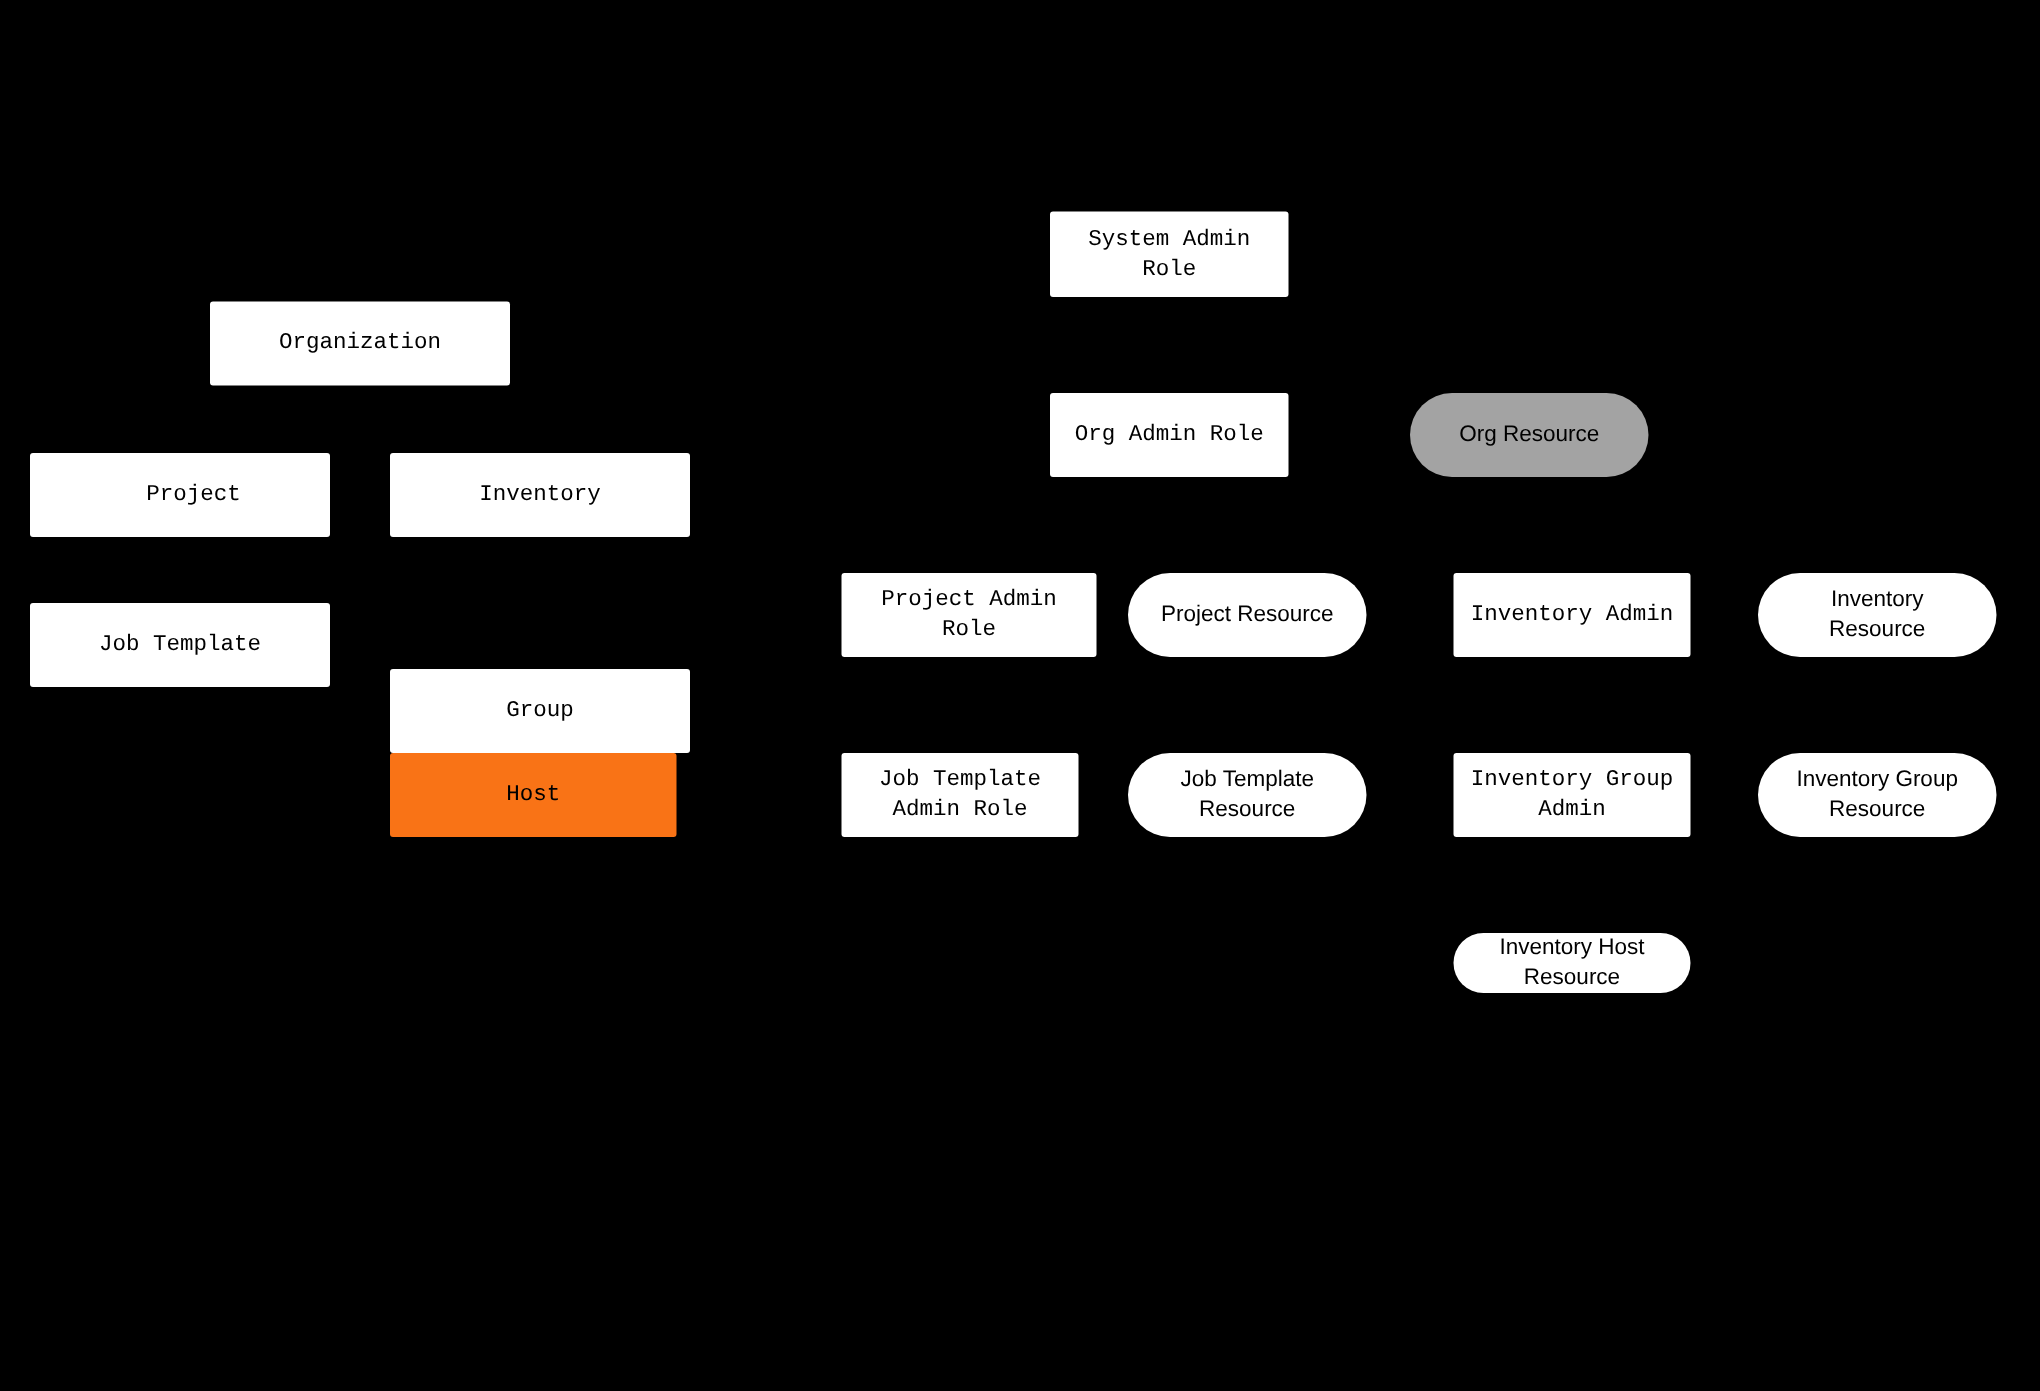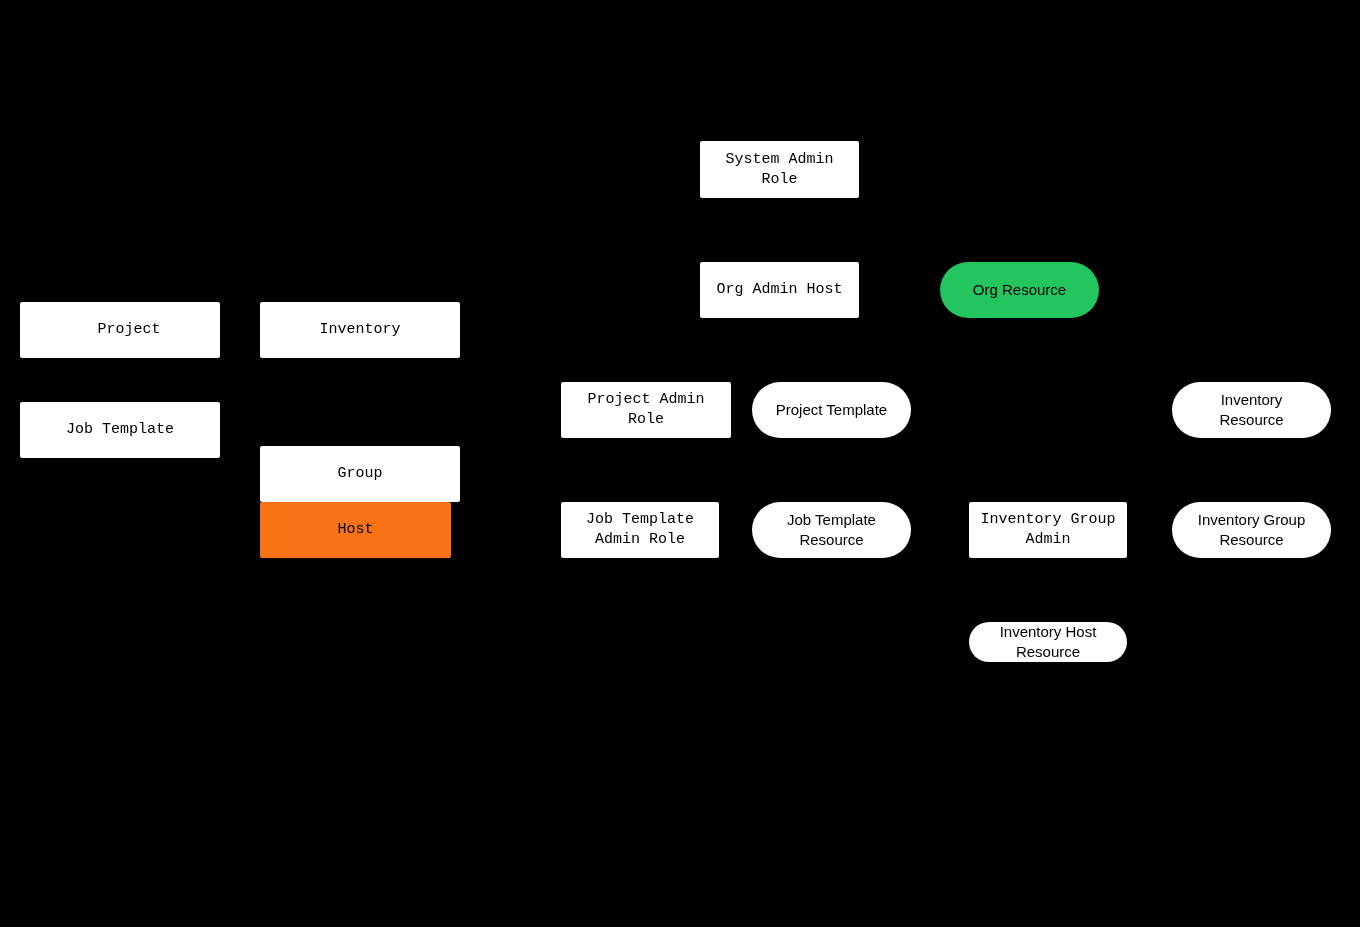--- a/index.html
+++ b/index.html
@@ -34,32 +34,34 @@
     font-family: Liberation Mono, monospace;
   }
   .node.pill {
     border-radius: 999px;
   }
 </style>
 </head>
 <body>
 
 <div id="canvas">
+    <div class="node rect" style="left: 140px; top: 201px; width: 200px; height: 56px; background: rgb(255, 255, 255); color: rgb(0, 0, 0);">Organization</div>
     <div class="node rect" style="left: 20px; top: 302px; width: 200px; height: 56px; background: rgb(255, 255, 255); color: rgb(0, 0, 0); padding-left: 24px;">Project</div>
     <div class="node rect" style="left: 260px; top: 302px; width: 200px; height: 56px; background: rgb(255, 255, 255); color: rgb(0, 0, 0);">Inventory</div>
     <div class="node rect" style="left: 20px; top: 402px; width: 200px; height: 56px; background: rgb(255, 255, 255); color: rgb(0, 0, 0);">Job Template</div>
     <div class="node rect" style="left: 260px; top: 402px; width: 200px; height: 56px; background: rgb(255, 255, 255); color: rgb(0, 0, 0); margin-top: 44px;">Group</div>
     <div class="node rect" style="left: 260px; top: 502px; width: 191px; height: 56px; background: #f97316; color: rgb(0, 0, 0);">Host</div>
     <div class="node rect" style="left: 700px; top: 141px; width: 159px; height: 57px; background: rgb(255, 255, 255); color: rgb(0, 0, 0);">System Admin
 Role</div>
-    <div class="node rect" style="left: 700px; top: 262px; width: 159px; height: 56px; background: rgb(255, 255, 255); color: rgb(0, 0, 0);">Org Admin Host</div>
-    <div class="node pill" style="left: 940px; top: 262px; width: 159px; height: 56px; background: #22c55e; color: rgb(0, 0, 0); text-align: center;">Org Resource</div>
+    <div class="node rect" style="left: 700px; top: 262px; width: 159px; height: 56px; background: rgb(255, 255, 255); color: rgb(0, 0, 0);">Org Admin Role</div>
+    <div class="node pill" style="left: 940px; top: 262px; width: 159px; height: 56px; background: #a3a3a3; color: rgb(0, 0, 0); text-align: center;">Org Resource</div>
     <div class="node rect" style="left: 561px; top: 382px; width: 170px; height: 56px; background: rgb(255, 255, 255); color: rgb(0, 0, 0);">Project Admin
 Role</div>
-    <div class="node pill" style="left: 752px; top: 382px; width: 159px; height: 56px; background: rgb(255, 255, 255); color: rgb(0, 0, 0);">Project Template</div>
+    <div class="node pill" style="left: 752px; top: 382px; width: 159px; height: 56px; background: rgb(255, 255, 255); color: rgb(0, 0, 0);">Project Resource</div>
+    <div class="node rect" style="left: 969px; top: 382px; width: 158px; height: 56px; background: rgb(255, 255, 255); color: rgb(0, 0, 0);">Inventory Admin</div>
     <div class="node pill" style="left: 1172px; top: 382px; width: 159px; height: 56px; background: rgb(255, 255, 255); color: rgb(0, 0, 0);">Inventory
 Resource</div>
     <div class="node rect" style="left: 561px; top: 502px; width: 158px; height: 56px; background: rgb(255, 255, 255); color: rgb(0, 0, 0);">Job Template
 Admin Role</div>
     <div class="node pill" style="left: 752px; top: 502px; width: 159px; height: 56px; background: rgb(255, 255, 255); color: rgb(0, 0, 0);">Job Template
 Resource</div>
     <div class="node rect" style="left: 969px; top: 502px; width: 158px; height: 56px; background: rgb(255, 255, 255); color: rgb(0, 0, 0);">Inventory Group
 Admin</div>
     <div class="node pill" style="left: 1172px; top: 502px; width: 159px; height: 56px; background: rgb(255, 255, 255); color: rgb(0, 0, 0);">Inventory Group
 Resource</div>

